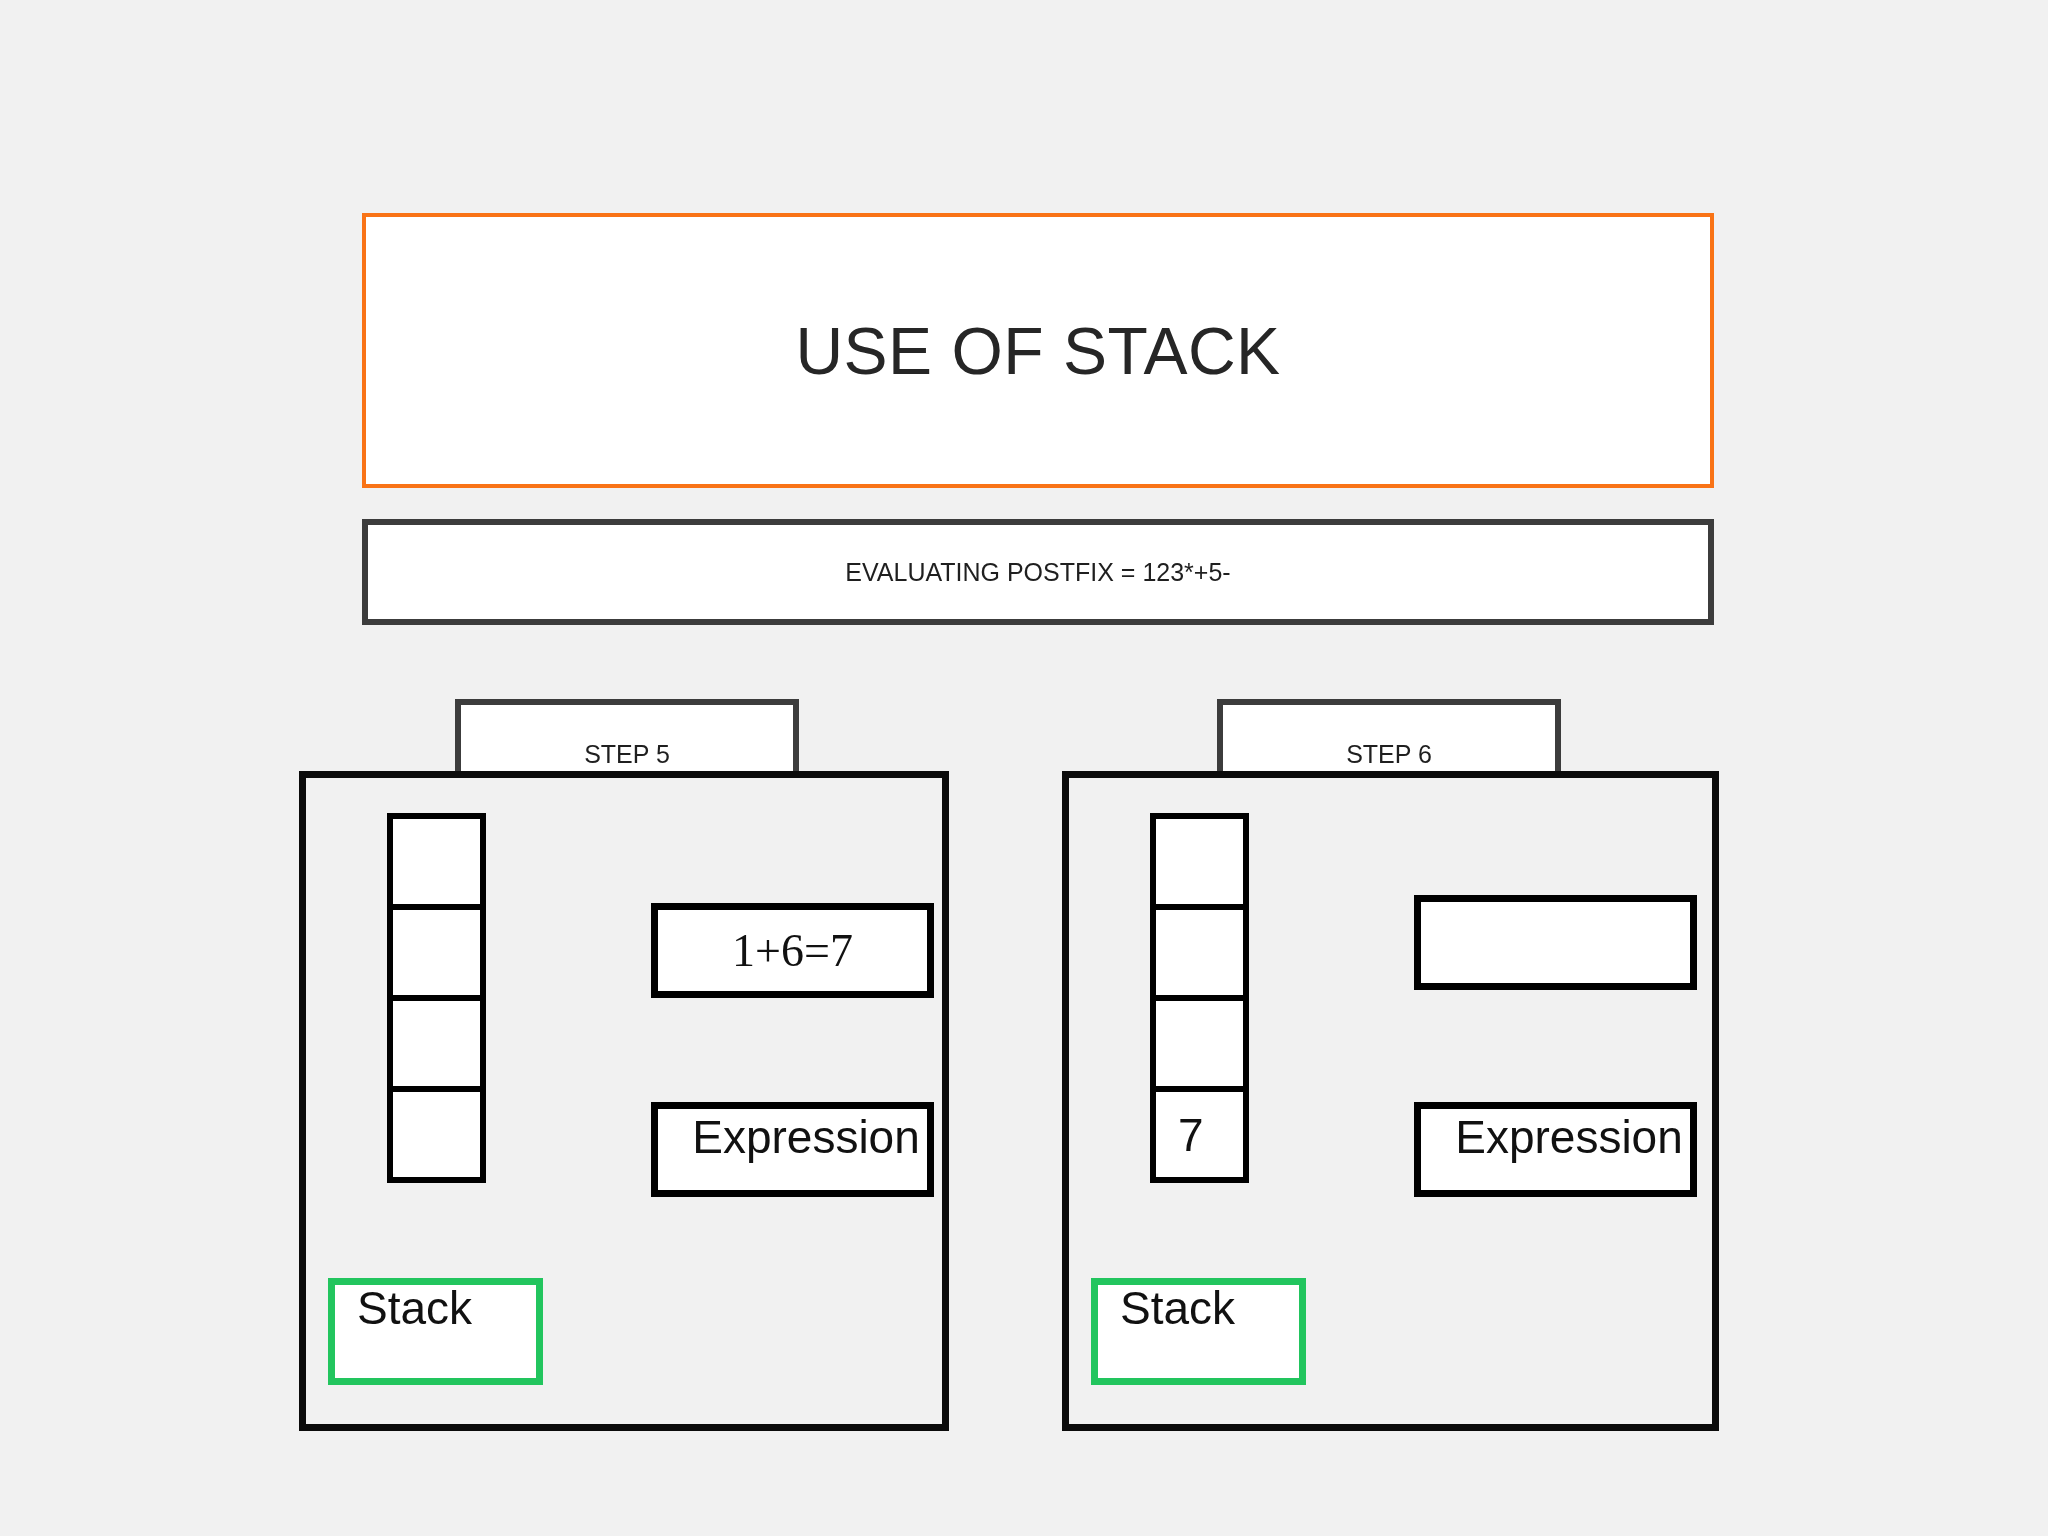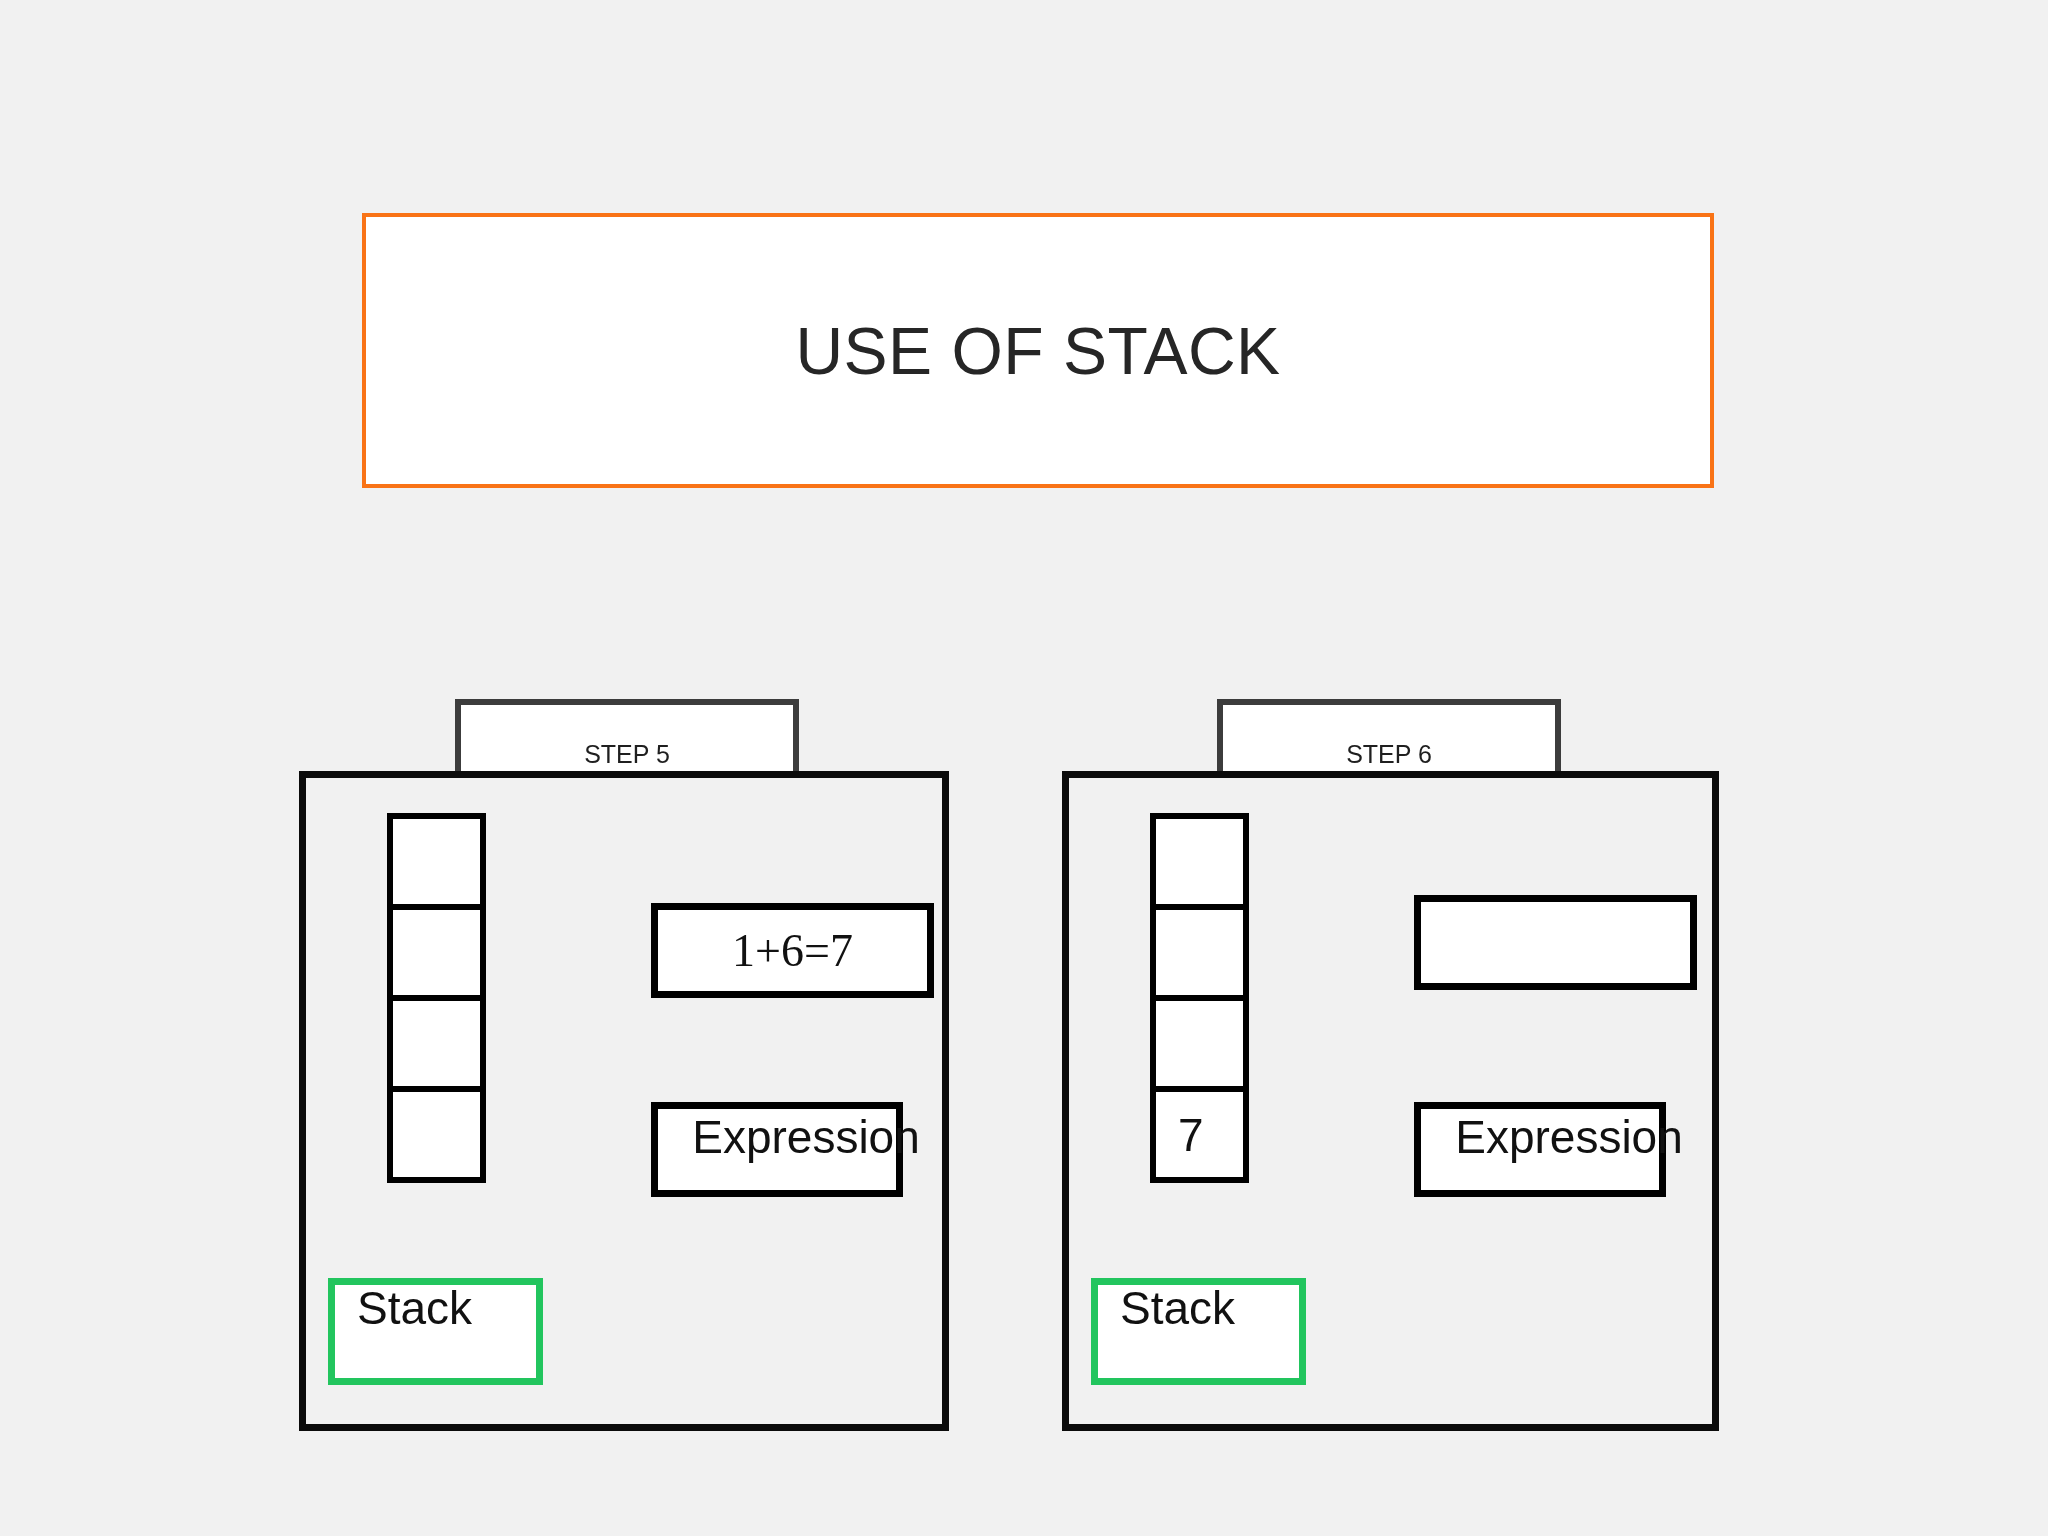--- a/index.html
+++ b/index.html
@@ -142,21 +142,21 @@
     font-size: 46px;
     color: #111111;
     line-height: 1;
     white-space: nowrap;
     font-family: Liberation Serif, serif;
   }
 
   
   .expression-box {
     position: absolute;
-    width: 252px;
+    width: 283px;
     height: 95px;
     background: #ffffff;
     border: 7px solid #000000;
     box-sizing: border-box;
   }
   #expression-box-0 { left: 345px; top: 324px; }
   #expression-box-1 { left: 345px; top: 324px; }
   .expression-text {
     position: absolute;
     left: 22px;
@@ -191,20 +191,23 @@
 </style>
 </head>
 <body>
 
 <div class="stage">
 
   <div class="title-banner">
     <div class="title-text">USE OF STACK</div>
   </div>
 
+  <div class="subtitle-banner">
+    <div class="subtitle-text">EVALUATING POSTFIX = 123*+5-</div>
+  </div>
 
   <div class="step-tab" id="step-tab-0">
     <div class="step-tab-label">STEP 5</div>
   </div>
 
   <div class="step-tab" id="step-tab-1">
     <div class="step-tab-label">STEP 6</div>
   </div>
 
   <div class="step-panel" id="step-panel-0">

